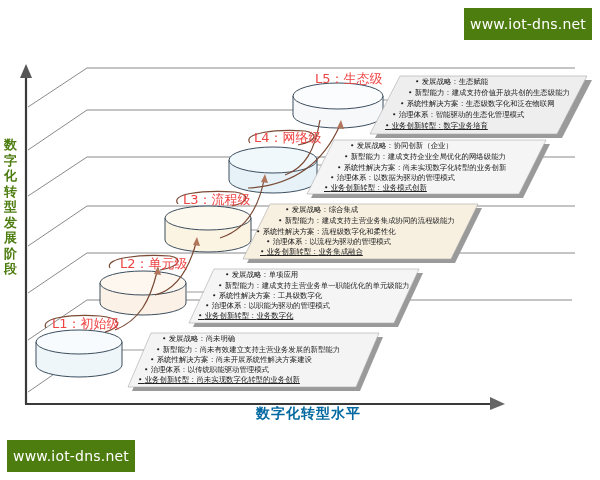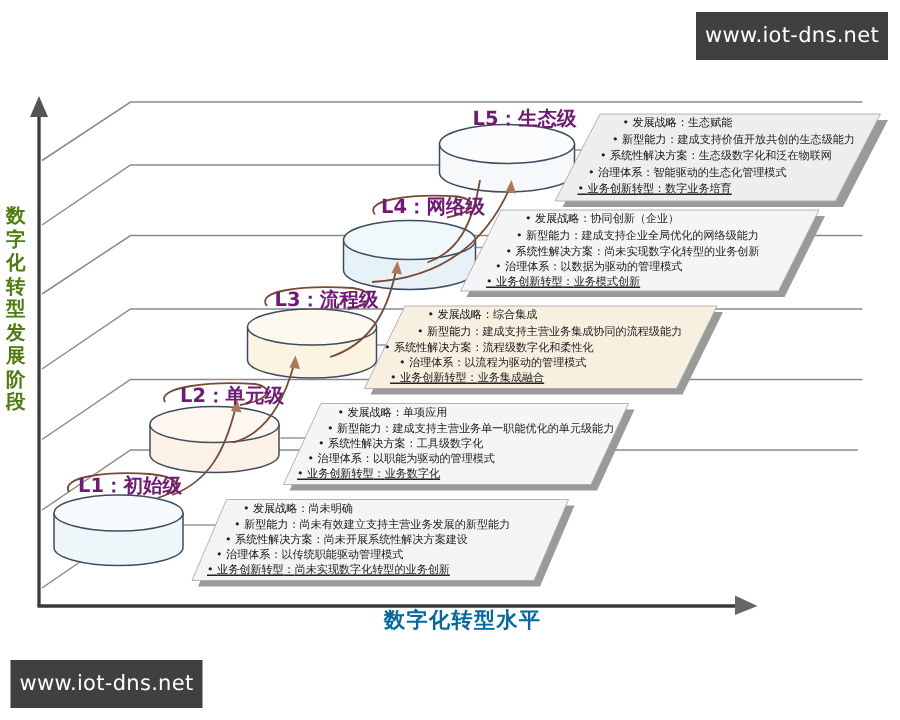--- a/index.html
+++ b/index.html
@@ -1,24 +1,24 @@
 <!DOCTYPE html>
 <html><head>
 <meta charset="utf-8">
 <style>
   html, body { margin:0; padding:0; }
   body { width:600px; height:480px; background:#ffffff; position:relative; overflow:hidden;
          font-family:"DejaVu Sans", sans-serif; }
   .abs { position:absolute; }
-  .watermark { position:absolute; background:#404040; color:#ffffff; font-size:14px;
+  .watermark { position:absolute; background:#4d7c0f; color:#ffffff; font-size:14px;
                display:flex; align-items:center; justify-content:center; letter-spacing:0.2px; }
   .ylabel { position:absolute; left:4px; top:137px; width:18px; font-size:13px; font-weight:bold;
             line-height:15.5px; color:#4d7c0f; text-align:left; word-break:break-all; }
   .xlabel { position:absolute; left:256px; top:405px; font-size:14px; font-weight:bold; color:#0369a1; letter-spacing:1px; }
-  .lvl { position:absolute; font-size:13px; font-weight:bold; color:#701a75; white-space:nowrap; }
+  .lvl { position:absolute; font-size:13px; font-weight:normal; color:#ef4444; white-space:nowrap; }
   .box { position:absolute; }
   .box ul { position:absolute; margin:0; padding:0; list-style:none; font-size:7.4px; line-height:10.6px; color:#222; }
   .box li { white-space:nowrap; }
   .box li b { font-weight:normal; color:#111; }
   .box li.last { text-decoration:underline; }
 </style>
 </head>
 <body>
 
 <svg class="abs" width="600" height="480" style="left:0;top:0;">

